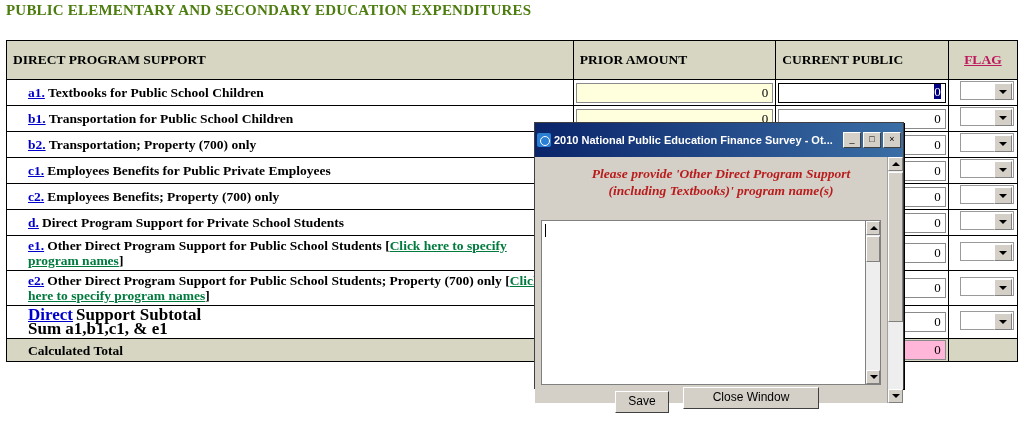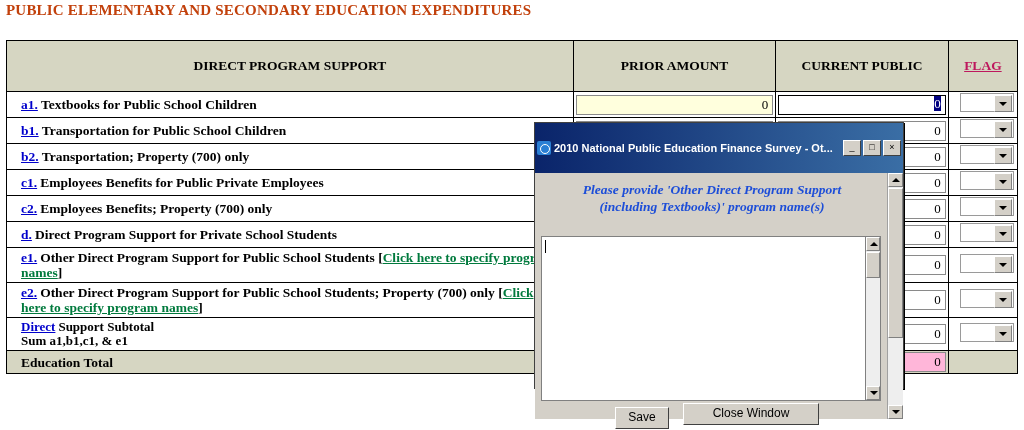--- a/index.html
+++ b/index.html
@@ -18,21 +18,21 @@
 
   
   #page-title {
     position: absolute;
     left: 6px;
     top: 2px;
     font-family: "Liberation Serif", serif;
     font-weight: bold;
     font-size: 15px;
     letter-spacing: 0.2px;
-    color: #c2410c;
+    color: #4d7c0f;
     white-space: nowrap;
   }
 
   
   #grid {
     position: absolute;
     left: 6px;
     top: 40px;
     width: 1012px;
     border-collapse: collapse;
@@ -43,39 +43,39 @@
     border: 1px solid #000000;
     padding: 0;
     vertical-align: middle;
   }
   .hdr {
     background: #d6d6c2;
     font-weight: bold;
     font-size: 13.5px;
     font-family: "Liberation Serif", serif;
     height: 22px;
-    padding: 14px 6px !important;
-    text-align: center;
+    padding: 8px 6px !important;
+    text-align: left;
     white-space: nowrap;
   }
   .hdr.flag {
     text-align: center;
     padding: 1px 2px !important;
   }
   .hdr.flag span {
     color: #be185d;
     text-decoration: underline;
   }
 
   .lbl {
     background: #ffffff;
     font-size: 13.5px;
     font-family: "Liberation Serif", serif;
     font-weight: bold;
-    padding: 2px 14px !important;
+    padding: 2px 21px !important;
     color: #000000;
     line-height: 15px;
   }
   .lbl .code {
     color: #0000cc;
     text-decoration: underline;
     margin-right: 3px;
   }
   .lbl .lnk {
     color: #007a3d;
@@ -157,21 +157,21 @@
     position: absolute;
     left: 4px;
     top: 6px;
     width: 0;
     height: 0;
     border-left: 4px solid transparent;
     border-right: 4px solid transparent;
     border-top: 4px solid #000000;
   }
 
-  .subtotal-row .lbl { line-height: 14px; font-size: 13px; }
+  .subtotal-row .lbl { line-height: 14px; font-size: 17px; }
   .total-row td { background: #d6d6c2; }
   .total-row .lbl {
     background: #d6d6c2;
     font-weight: bold;
     font-size: 13.5px;
   }
   .total-row .amt-cell { background: #d6d6c2; }
   .total-row .flag-cell { background: #d6d6c2; }
 
   
@@ -184,21 +184,21 @@
     background: #d4d0c8;
     border: 1px solid #404040;
     box-shadow: 1px 1px 0 #000000;
     font-family: "Liberation Sans", sans-serif;
   }
   #popup-titlebar {
     height: 18px;
     background: linear-gradient(to right, #0a246a, #3a6ea5);
     display: flex;
     align-items: center;
-    padding: 16px 2px;
+    padding: 8px 2px;
   }
   #popup-icon {
     width: 14px;
     height: 14px;
     background: #2a7fd4;
     border-radius: 2px;
     margin-right: 3px;
     position: relative;
     flex: 0 0 auto;
   }
@@ -236,29 +236,29 @@
     color: #000000;
     font-family: "Liberation Sans", sans-serif;
   }
   #popup-body {
     position: relative;
     height: 246px;
     background: #d4d0c8;
   }
   #popup-instr {
     position: absolute;
-    left: 12px;
+    left: 21px;
     top: 8px;
     width: 330px;
     text-align: center;
     font-family: "Liberation Serif", serif;
     font-style: italic;
     font-weight: bold;
     font-size: 13.5px;
-    color: #1d4ed8;
+    color: #b91c1c;
     line-height: 17px;
   }
   #popup-textarea {
     position: absolute;
     left: 6px;
     top: 63px;
     width: 340px;
     height: 165px;
     background: #ffffff;
     border: 1px solid #808080;
@@ -541,21 +541,21 @@
           <div class="amt-static">0</div>
         </td>
         <td class="flag-cell">
           <div class="dd"><div class="btn">
                 <div class="arrow"></div>
               </div></div>
         </td>
       </tr>
 
       <tr class="total-row">
-        <td class="lbl">Education Total</td>
+        <td class="lbl">Calculated Total</td>
         <td class="amt-cell">
           <div class="amt-static prior">0</div>
         </td>
         <td class="amt-cell">
           <div class="amt-static pink">0</div>
         </td>
         <td class="flag-cell"></td>
       </tr>
     </tbody>
   </table>

